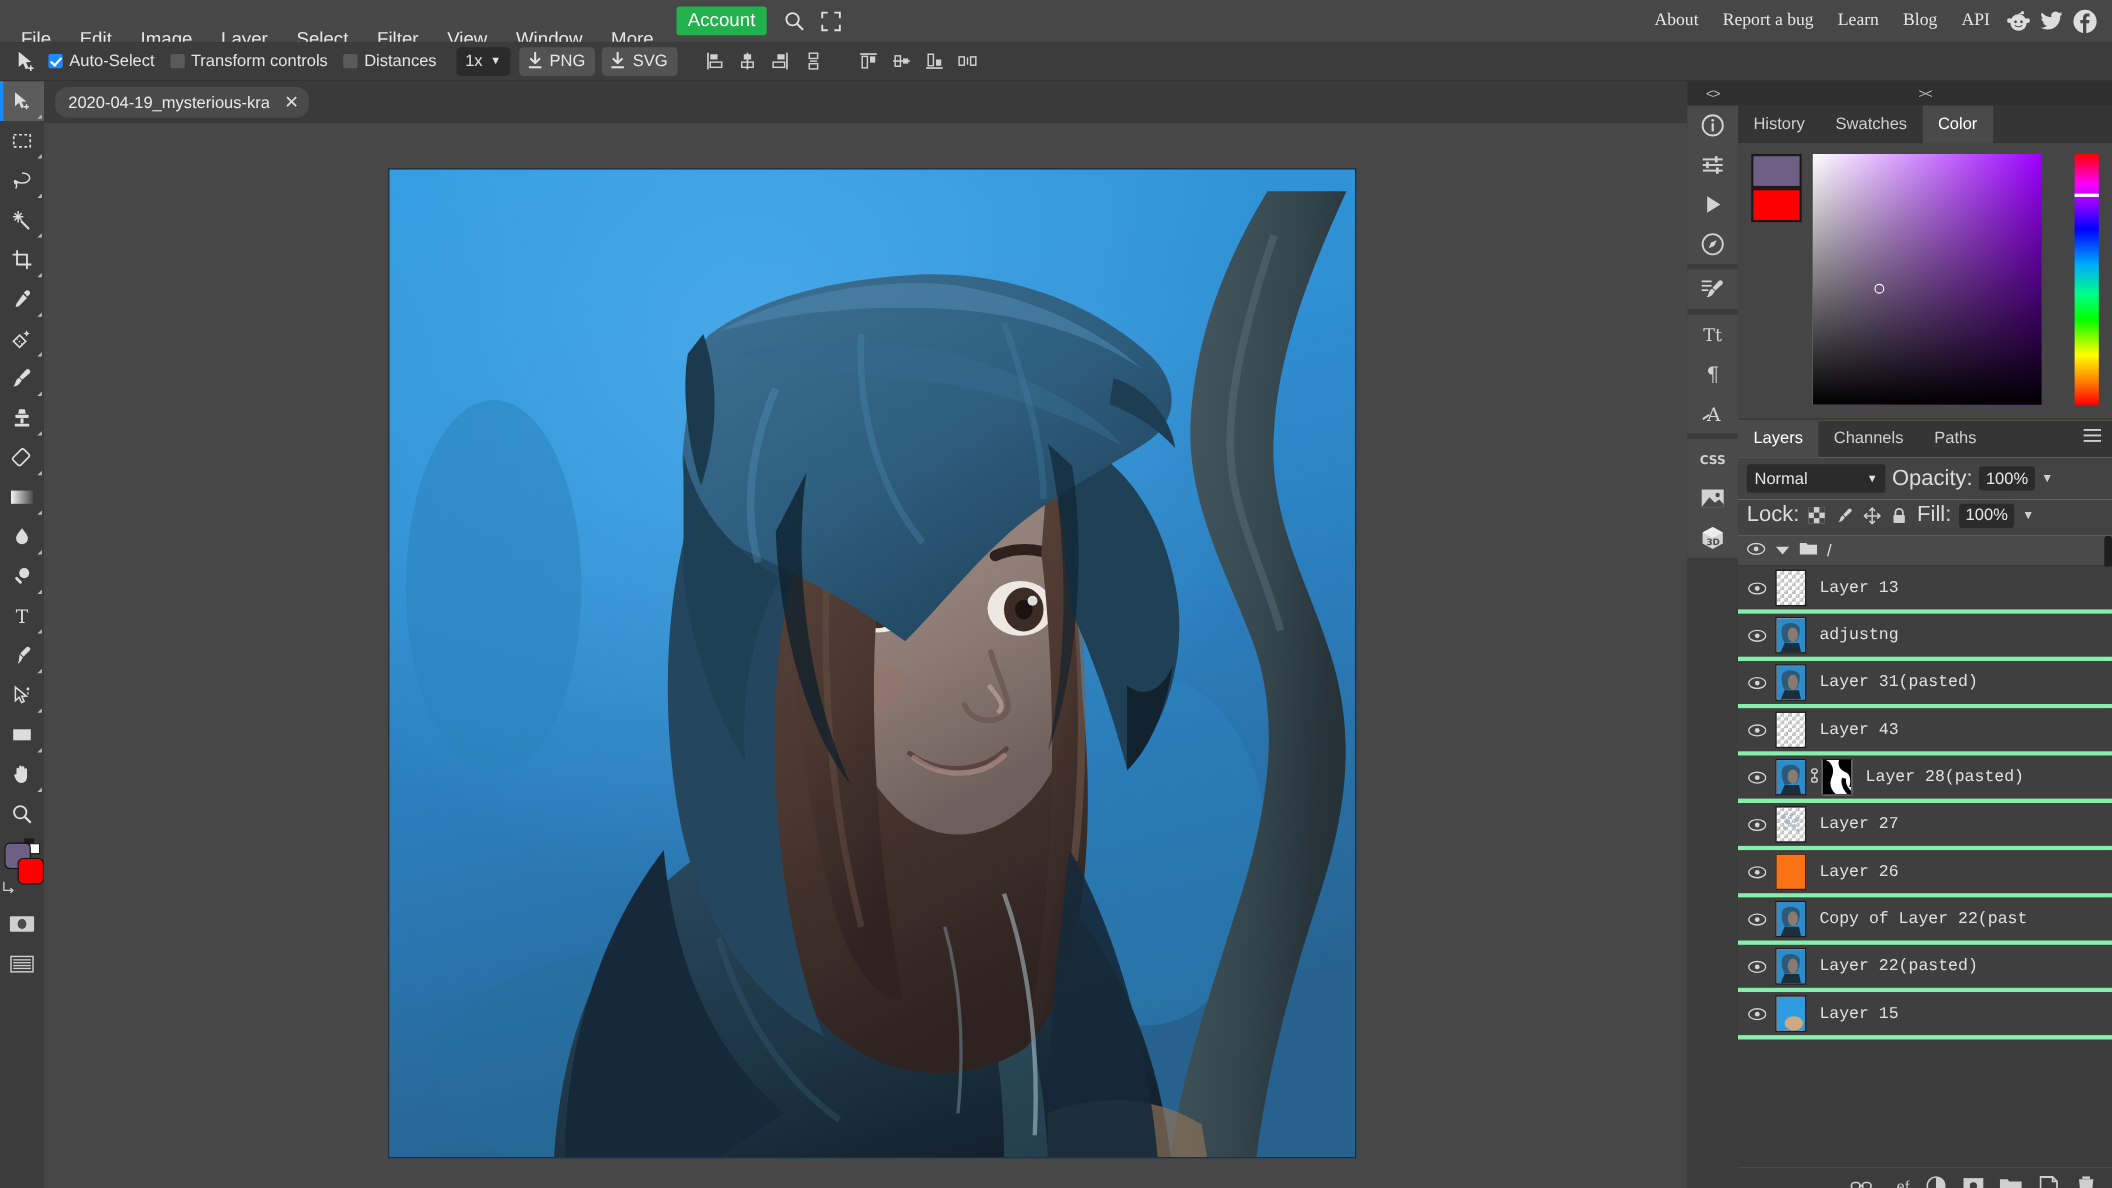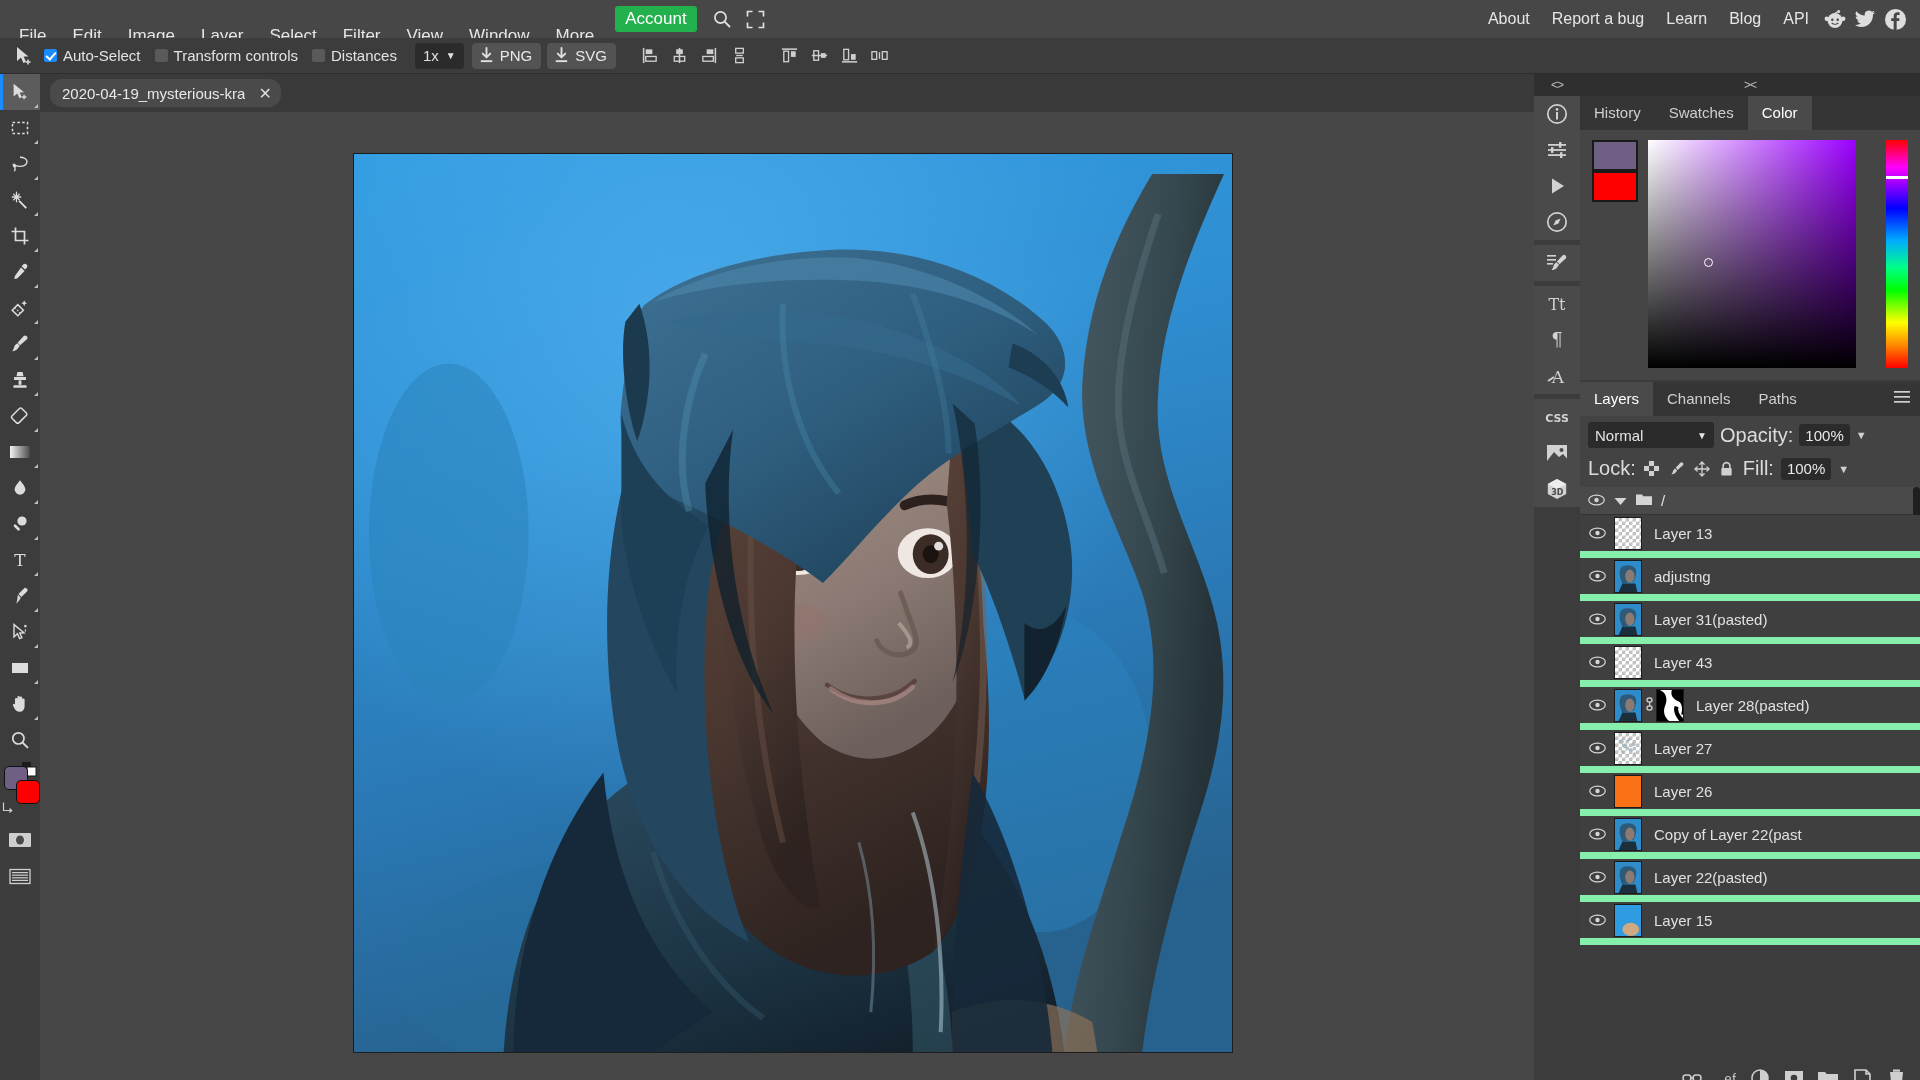--- a/index.html
+++ b/index.html
@@ -23,21 +23,21 @@
     cursor:pointer; white-space:nowrap;
   }
   .menu-account{
     background:#22b14c; color:#fff; border-radius:3px; height:26px; line-height:26px;
     padding:0 10px; margin:0 8px; font-size:17px; cursor:pointer;
   }
   .menu-icon-btn{
     width:34px; height:38px; display:flex; align-items:center; justify-content:center;
     cursor:pointer;
   }
-  .menu-right{ margin-left:auto; display:flex; align-items:center; padding-right:10px; }
+  .menu-right{ margin-left:auto; display:flex; align-items:center; padding-right:10px;font-family:Liberation Serif, serif; }
   .menu-right .menu-item{ font-size:16px; padding:0 11px; }
   .social{ width:30px; height:38px; display:flex;align-items:center;justify-content:center;cursor:pointer;}
 
   
   .optionsbar{
     position:absolute; left:0; top:38px; width:1920px; height:36px;
     background:#3c3c3c; display:flex; align-items:center; padding-left:4px;
     border-bottom:1px solid #2e2e2e;
   }
   .opt-tool-icon{ width:40px;height:36px;display:flex;align-items:center;justify-content:center;}
@@ -177,22 +177,22 @@
   .caret{ font-size:11px; color:#cfcfcf; cursor:pointer;}
   .lockrow{ display:flex; align-items:center; gap:7px; padding:3px 8px 7px 8px; background:#434343;}
   .lockicon{ width:18px;height:18px;display:flex;align-items:center;justify-content:center;cursor:pointer;}
 
   .layerlist{ position:relative; height:574px; overflow:hidden; background:#3c3c3c; }
   .grouprow{
     display:flex; align-items:center; height:28px; background:#4a4a4a;
     border-bottom:1px solid #333; padding-left:8px; gap:9px;
   }
   .layerrow{
-    display:flex; align-items:center; height:43px; border-bottom:7px solid #86efac;
-    background:#3f3f3f; cursor:pointer; position:relative;
+    display:flex; align-items:center; height:43px; border-bottom:4px solid #86efac;
+    background:#3f3f3f; cursor:pointer; position:relative;font-family:Liberation Mono, monospace;
   }
   .eye{ width:34px; display:flex;align-items:center;justify-content:center; cursor:pointer;}
   .thumb{
     width:28px;height:33px; border:1px solid #1b1b1b; flex:0 0 auto;
     background-image:
       linear-gradient(45deg,#bdbdbd 25%,transparent 25%,transparent 75%,#bdbdbd 75%),
       linear-gradient(45deg,#bdbdbd 25%,#fff 25%,#fff 75%,#bdbdbd 75%);
     background-size:7px 7px; background-position:0 0,3.5px 3.5px;
     overflow:hidden;
   }

